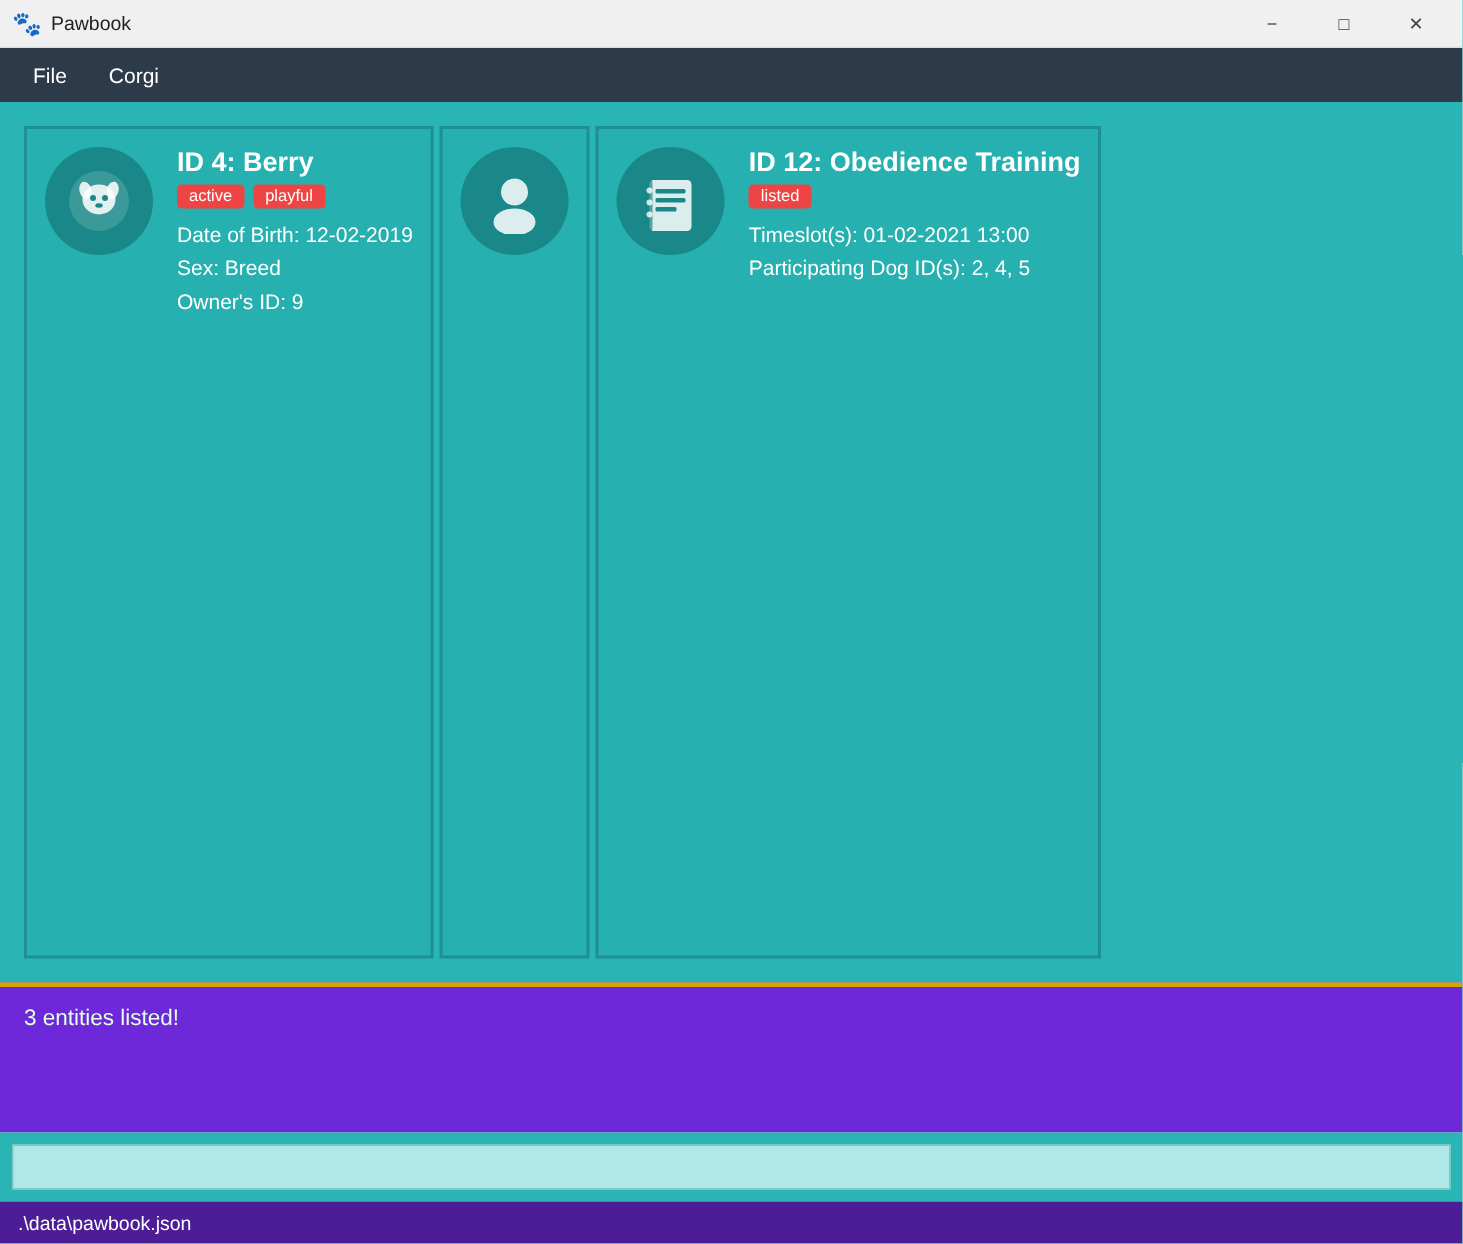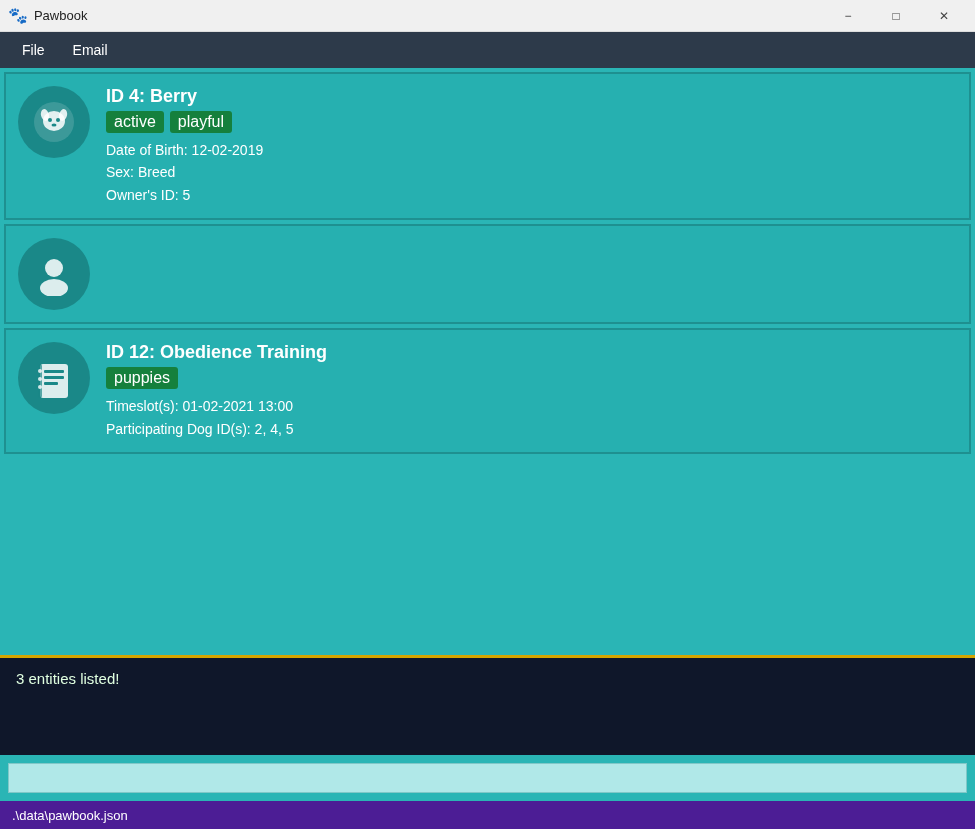--- a/index.html
+++ b/index.html
@@ -65,23 +65,23 @@
       padding: 6px 14px;
       cursor: pointer;
       border-radius: 2px;
     }
 
     
     .main-list {
       background: #2ab5b5;
       flex: 1;
       overflow-y: auto;
-      padding: 4px;
-      display: flex;
-      flex-direction: column;
+      padding: 16px;
+      display: flex;
+      flex-direction: row;
       gap: 4px;
     }
 
     
     .entity-card {
       background: #26b0b0;
       border: 2px solid #1e9090;
       display: flex;
       align-items: flex-start;
       padding: 12px;
@@ -110,35 +110,35 @@
       font-weight: bold;
       color: white;
       margin-bottom: 4px;
     }
     .tags {
       display: flex;
       gap: 6px;
       margin-bottom: 6px;
     }
     .tag {
-      background: #15803d;
-      color: white;
-      font-size: 16px;
+      background: #ef4444;
+      color: white;
+      font-size: 11px;
       padding: 2px 8px;
       border-radius: 3px;
     }
     .entity-detail {
       color: white;
       font-size: 14px;
       line-height: 1.6;
     }
 
     
     .output-area {
-      background: #0f172a;
+      background: #6d28d9;
       border-top: 3px solid #d4a500;
       height: 100px;
       padding: 12px 16px;
       flex-shrink: 0;
     }
     .output-text {
       color: #e0ffe0;
       font-size: 15px;
     }
 
@@ -183,21 +183,21 @@
   </div>
   <div class="titlebar-controls">
     <button class="titlebar-btn">−</button>
     <button class="titlebar-btn">□</button>
     <button class="titlebar-btn close">✕</button>
   </div>
 </div>
 
 <div class="menubar">
   <div class="menubar-item">File</div>
-  <div class="menubar-item">Email</div>
+  <div class="menubar-item">Corgi</div>
 </div>
 
 <div class="main-list" id="entity-list">
 <div class="entity-card">
       <div class="avatar">
         <svg width="44" height="44" viewBox="0 0 44 44" fill="none" xmlns="http://www.w3.org/2000/svg">
       <circle cx="22" cy="22" r="20" fill="rgba(255,255,255,0.15)"></circle>
 
       <ellipse cx="22" cy="21" rx="11" ry="10" fill="white" opacity="0.85"></ellipse>
 
@@ -212,21 +212,21 @@
       </div>
       <div class="entity-info">
         <div class="entity-title">ID 4:  Berry</div>
         <div class="tags">
           <span class="tag">active</span>
           <span class="tag">playful</span>
         </div>
         <div class="entity-detail">
           <div>Date of Birth: 12-02-2019</div>
           <div>Sex: Breed</div>
-          <div>Owner's ID: 5</div>
+          <div>Owner's ID: 9</div>
         </div>
       </div>
     </div>
     <div class="entity-card">
       <div class="avatar">
         <svg width="44" height="44" viewBox="0 0 44 44" fill="none" xmlns="http://www.w3.org/2000/svg">
       <circle cx="22" cy="16" r="9" fill="white" opacity="0.85"></circle>
       <ellipse cx="22" cy="36" rx="14" ry="9" fill="white" opacity="0.85"></ellipse>
     </svg>
       </div>
@@ -241,21 +241,21 @@
 
       <rect x="6" y="8" width="4" height="34" rx="2" fill="#1a8888" opacity="0.7"></rect>
       <circle cx="8" cy="15" r="2" fill="white" opacity="0.8"></circle>
       <circle cx="8" cy="23" r="2" fill="white" opacity="0.8"></circle>
       <circle cx="8" cy="31" r="2" fill="white" opacity="0.8"></circle>
     </svg>
       </div>
       <div class="entity-info">
         <div class="entity-title">ID 12:  Obedience Training</div>
         <div class="tags">
-          <span class="tag">puppies</span>
+          <span class="tag">listed</span>
         </div>
         <div class="entity-detail">
           <div>Timeslot(s): 01-02-2021 13:00</div>
           <div>Participating Dog ID(s): 2, 4, 5</div>
         </div>
       </div>
     </div>
   </div>
 
 <div class="output-area">

